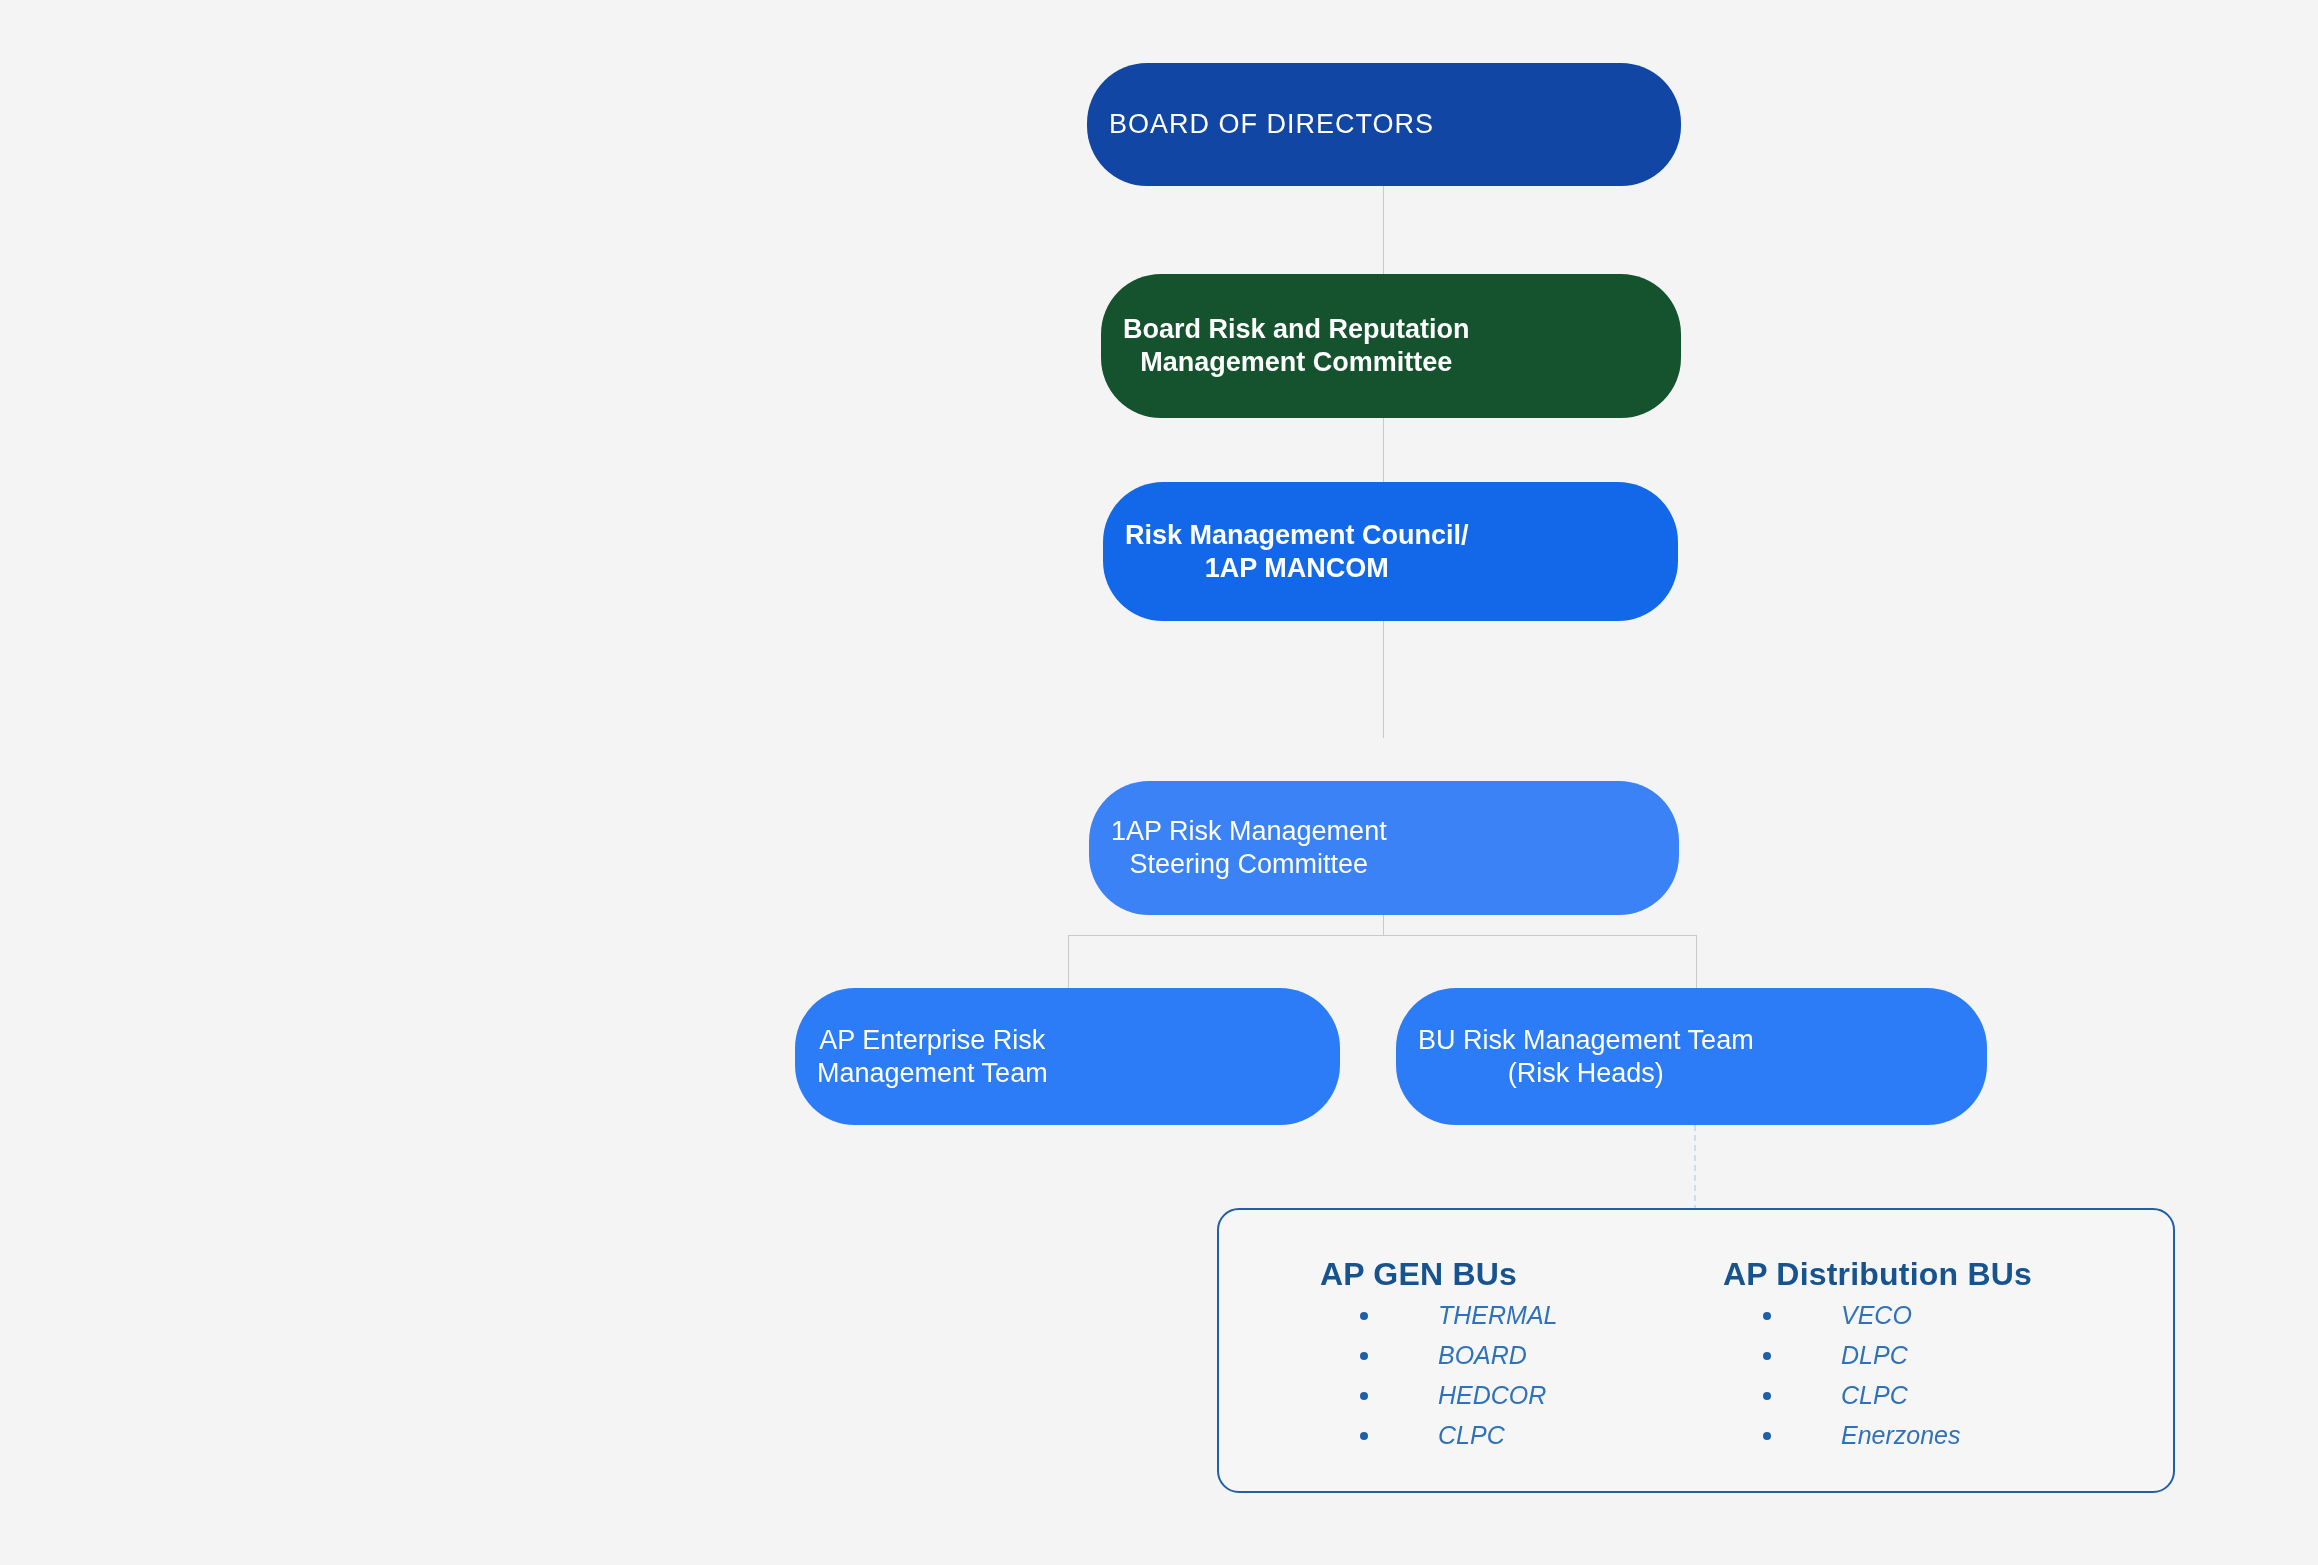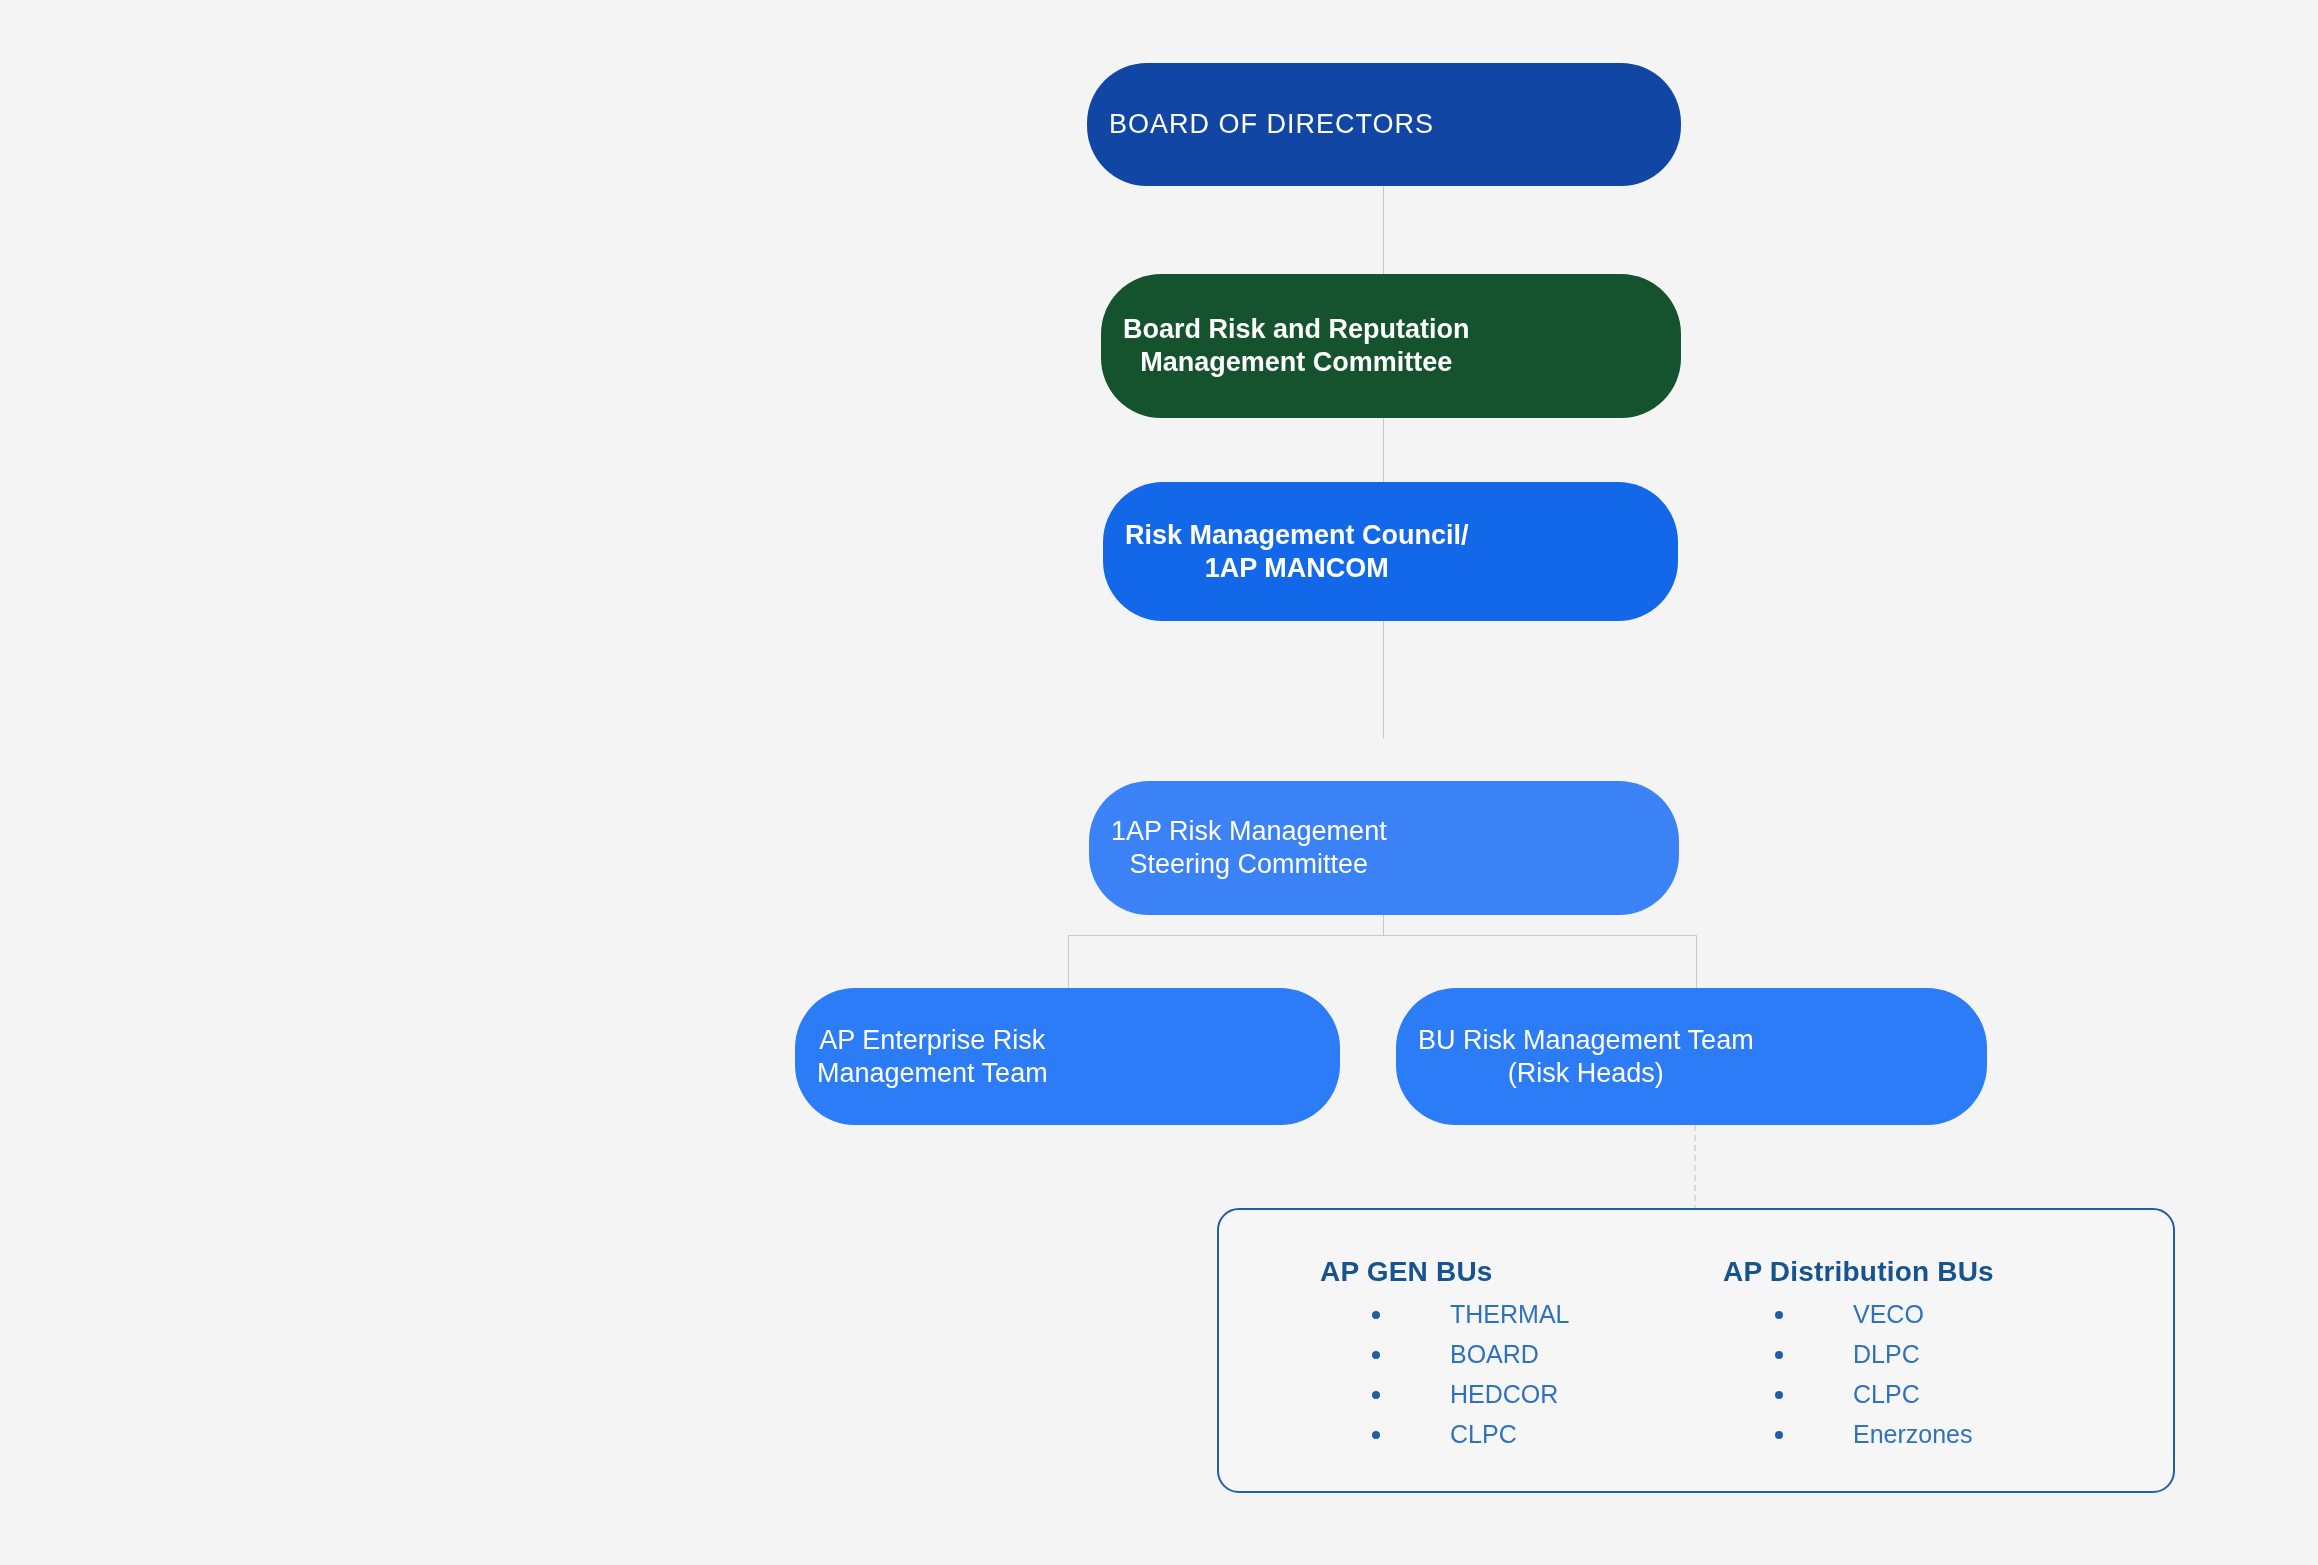--- a/index.html
+++ b/index.html
@@ -96,31 +96,32 @@
     justify-content: flex-start;
     padding-left: 101px;
   }
   .bu-col {
     display: block;
   }
   .bu-col.col-gen   { width: 403px; }
   .bu-col.col-dist  { width: 399px; }
 
   .bu-head {
-    font-size: 28px;
+    font-size: 32px;
     font-weight: 700;
     color: #17548f;
     margin: 0 0 8.3px 0;
     letter-spacing: 0.2px;
     white-space: nowrap;
   }
   .bu-list {
     list-style: none;
-    margin: 12px;
+    margin: 0;
     padding: 0 0 0 40px;
+    font-style: italic;
   }
   .bu-item {
     position: relative;
     font-size: 25px;
     color: #2f72bb;
     padding-left: 78px;
     margin: 0 0 12px 0;
     white-space: nowrap;
     line-height: 1.12;
   }

